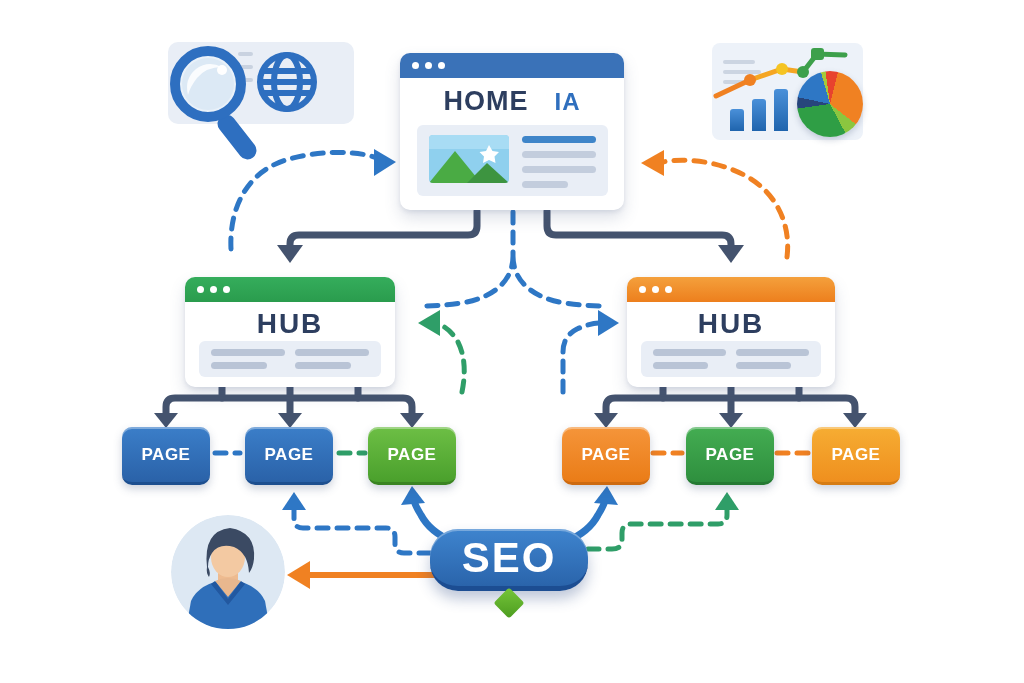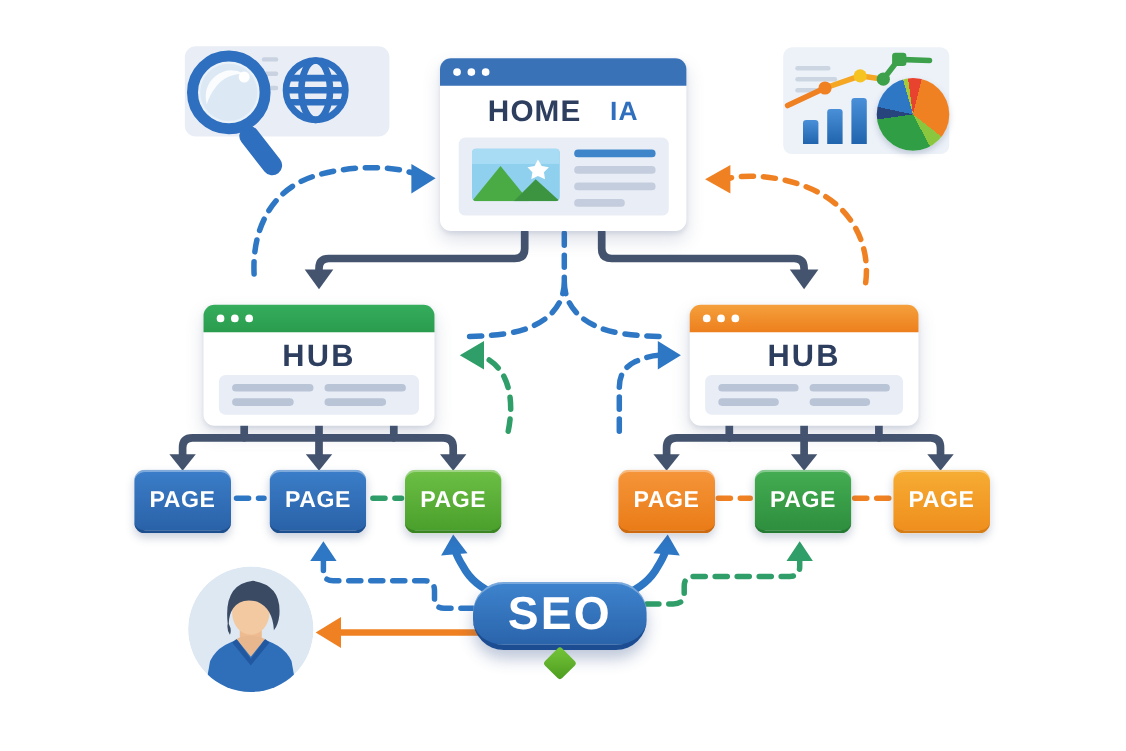--- a/index.html
+++ b/index.html
@@ -34,21 +34,21 @@
   .hub-left .titlebar{background:linear-gradient(180deg,#35ad5c,#2a9c4d);}
   .hub-right .titlebar{background:linear-gradient(180deg,#f4a03c,#ed7f1d);}
   .hub .card-title{margin-top:6px;font-size:28px;letter-spacing:2px;}
   .hub .panel{position:absolute;left:14px;right:14px;top:64px;height:36px;display:flex;gap:10px;padding:8px 12px;box-sizing:border-box;}
   .hub .col{flex:1;display:flex;flex-direction:column;gap:6px;}
   .hub .col .bar-line{height:8px;background:#b9c4d6;}
   .hub .col .s2{width:75%;}
 
   
   .page{position:absolute;top:427px;width:88px;height:55px;border-radius:10px;z-index:2;
-        display:flex;align-items:center;justify-content:center;color:#fff;font-weight:800;font-size:21px;letter-spacing:.5px;
+        display:flex;align-items:center;justify-content:center;color:#fff;font-weight:800;font-size:17px;letter-spacing:.5px;
         box-shadow:0 4px 8px rgba(60,80,120,.25), inset 0 2px 0 rgba(255,255,255,.35);}
   .pg-blue {background:linear-gradient(180deg,#3b7ec9,#2a62a8);border-bottom:3px solid #1d4f8f;}
   .pg-green-l{background:linear-gradient(180deg,#6dbf45,#4aa02c);border-bottom:3px solid #3a8422;}
   .pg-orange{background:linear-gradient(180deg,#f5953a,#ea7c17);border-bottom:3px solid #cd6a10;}
   .pg-green-r{background:linear-gradient(180deg,#44ad52,#2e8f3e);border-bottom:3px solid #257a33;}
   .pg-amber{background:linear-gradient(180deg,#f6ad33,#ef8f1e);border-bottom:3px solid #d67c14;}
 
   
   .seo{position:absolute;left:430px;top:529px;width:158px;height:57px;border-radius:28px;z-index:3;
        background:linear-gradient(180deg,#3e84ce,#2a64ab);border-bottom:5px solid #1c4d92;

